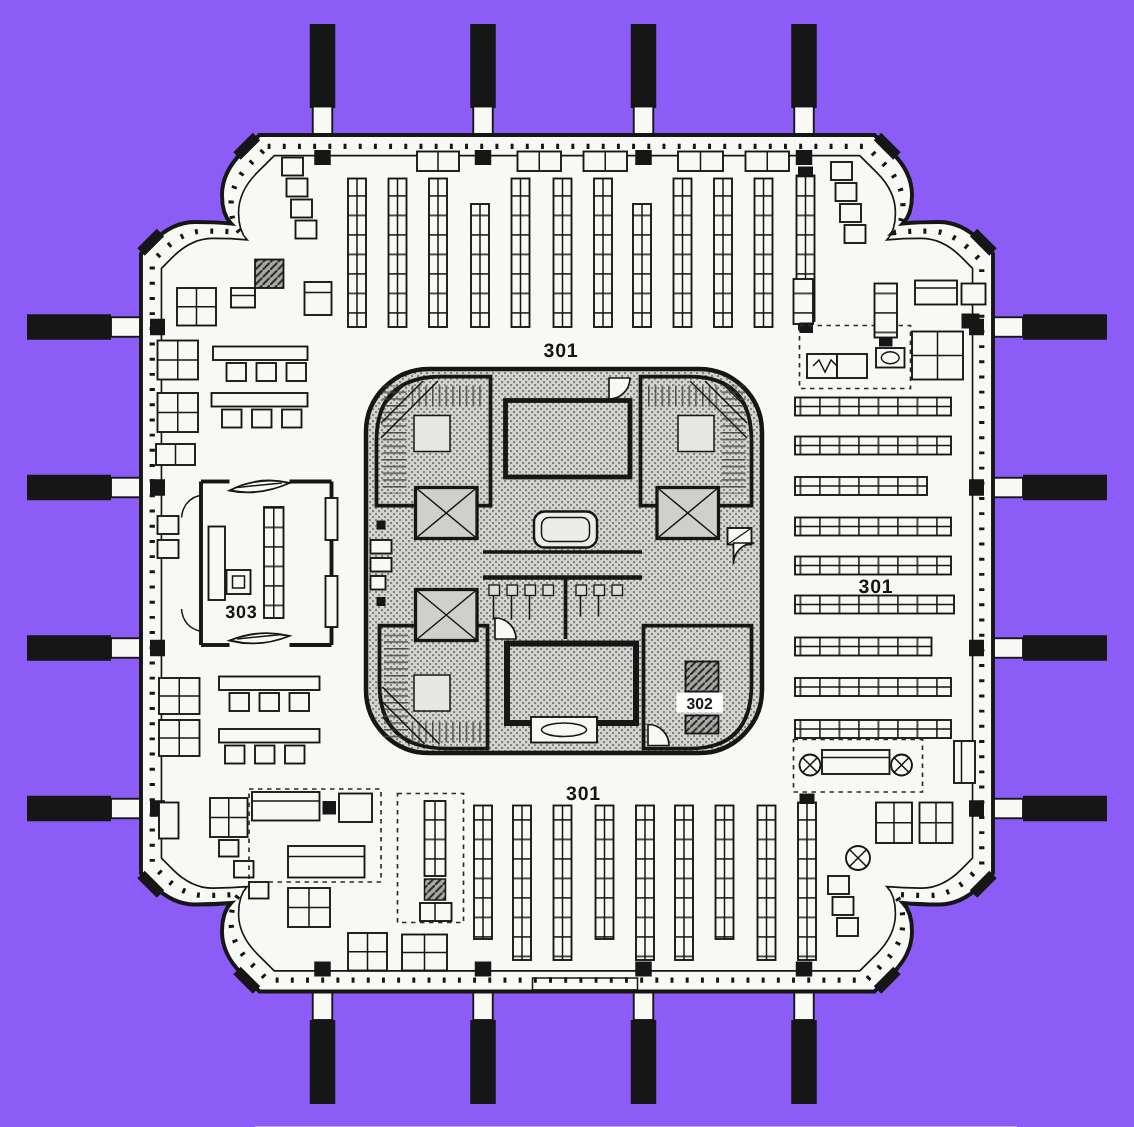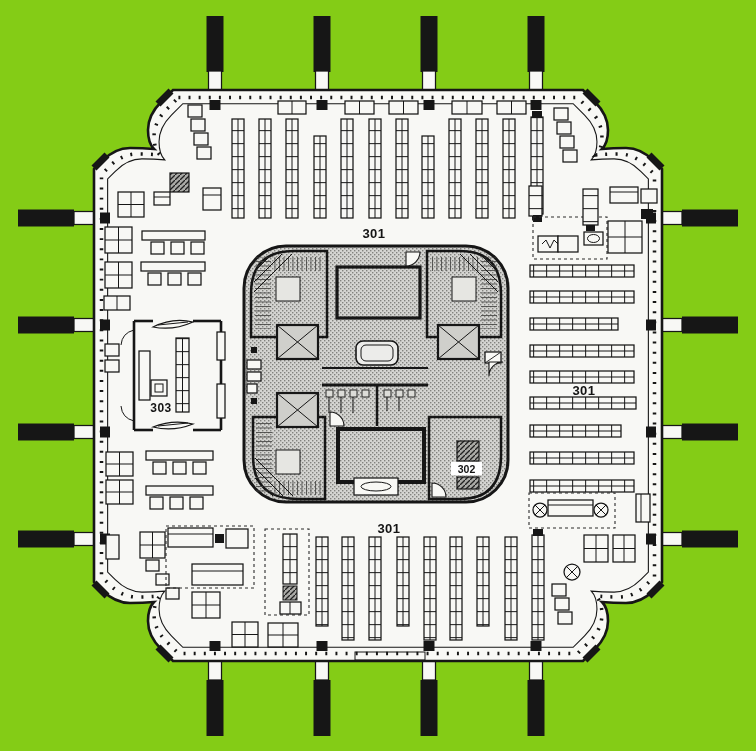--- a/index.html
+++ b/index.html
@@ -1,16 +1,16 @@
 <!DOCTYPE html>
 <html><head>
 <meta charset="utf-8">
 <style>
   html,body{margin:0;padding:0;background:#e4e6e2;}
-  #stage{width:756px;height:751px;position:relative;background:#84cc16;overflow:hidden;
+  #stage{width:756px;height:751px;position:relative;background:#8b5cf6;overflow:hidden;
          font-family:"Liberation Sans", sans-serif;}
   svg{display:block}
   .flr{fill:#f8f8f5;stroke:#161616;stroke-width:2.6}
   .ln1{fill:none;stroke:#161616;stroke-width:1.15}
   .tick{fill:none;stroke:#161616;stroke-width:3.6;stroke-dasharray:2 8.4}
   .blk{fill:#161616;stroke:none}
   .fu{fill:#f8f8f5;stroke:#161616;stroke-width:1.25}
   .fu2{fill:none;stroke:#161616;stroke-width:1}
   .shv{fill:url(#rungsV);stroke:#161616;stroke-width:1.25}
   .shh{fill:url(#rungsH);stroke:#161616;stroke-width:1.25}

